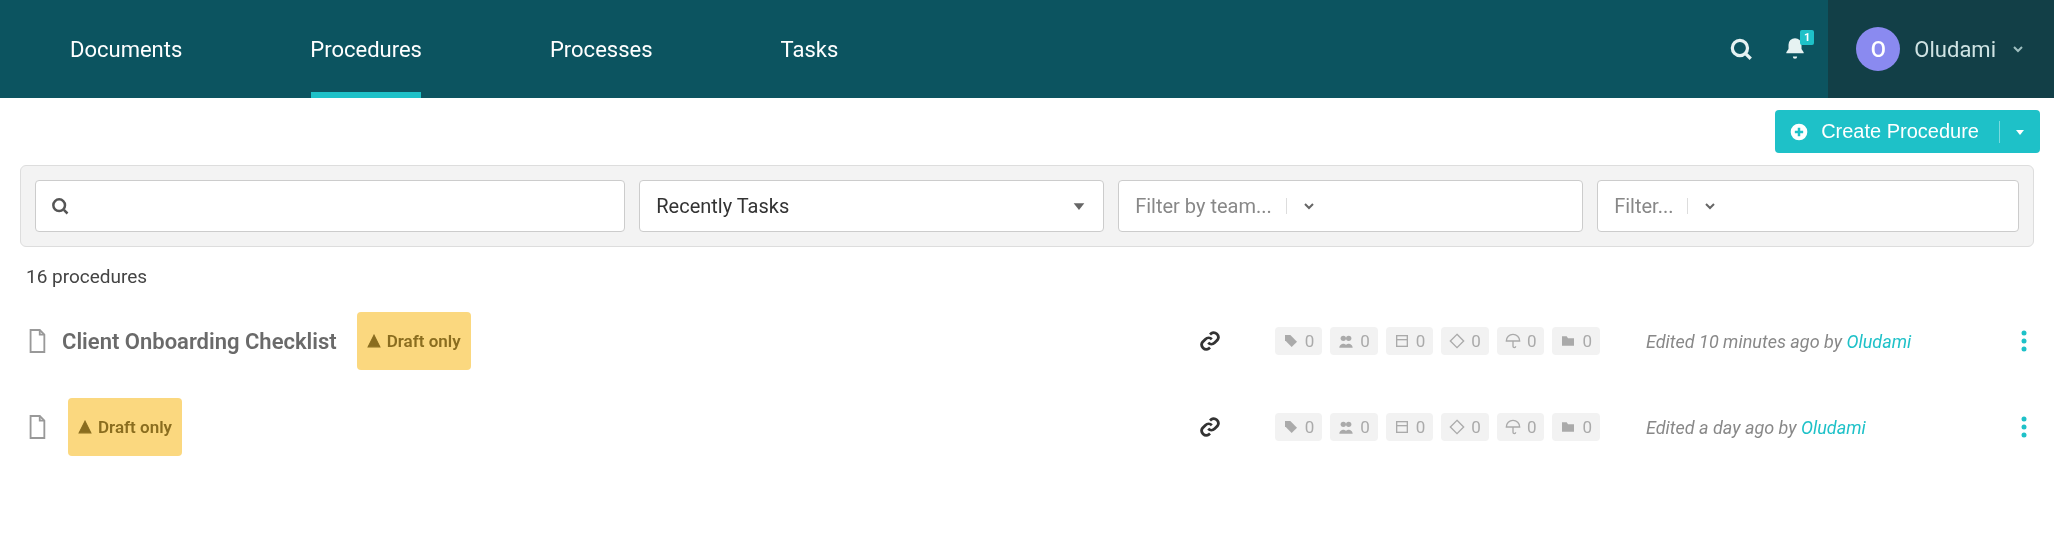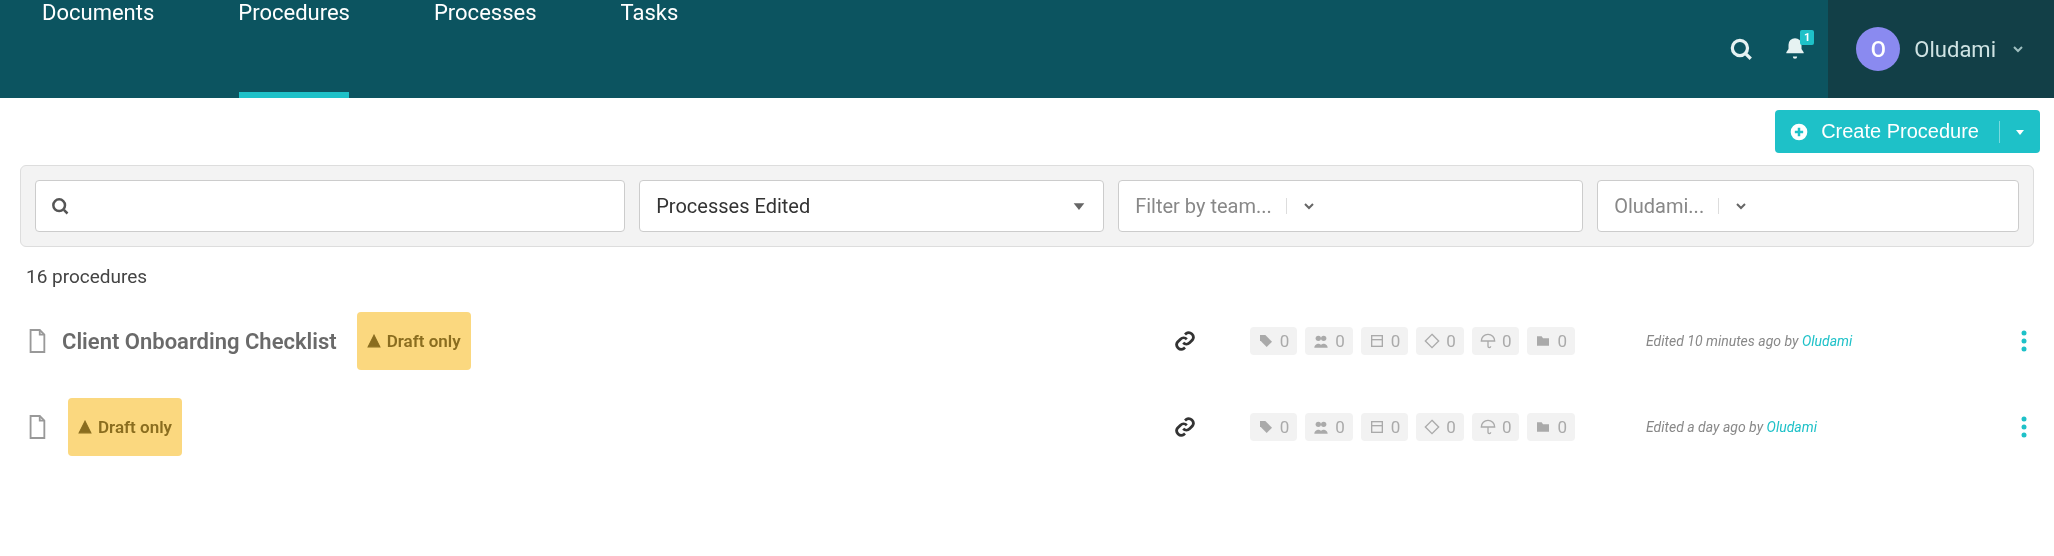--- a/index.html
+++ b/index.html
@@ -1,21 +1,21 @@
 <!DOCTYPE html>
 <html><head>
 <meta charset="utf-8">
 <style>
 * { box-sizing: border-box; margin: 0; padding: 0; }
 body { font-family: -apple-system, "Segoe UI", Roboto, Arial, sans-serif; background: #fff; color: #333; }
 
 
 .topnav { display: flex; align-items: stretch; background: #0c5460; height: 98px; }
 .topnav-tabs { display: flex; align-items: center; flex: 1; }
-.tab { color: #fff; font-size: 22px; padding: 0 42px; height: 100%; display: flex; align-items: flex-start; cursor: pointer; position: relative; }
+.tab { color: #fff; font-size: 22px; padding: 0 58px; height: 100%; display: flex; align-items: center; cursor: pointer; position: relative; margin-left: 12px; }
 .tab.active::after { content: ""; position: absolute; bottom: 0; left: 50%; transform: translateX(-50%); width: 110px; height: 6px; background: #1ec1c8; }
 .tab .chev { margin-left: 10px; }
 .topnav-icons { display: flex; align-items: center; gap: 28px; padding-right: 20px; }
 .icon-btn { color: #e6f2f2; cursor: pointer; position: relative; }
 .bell-badge { position: absolute; top: -6px; right: -6px; background: #1ec1c8; color: #fff; font-size: 11px; font-weight: bold; padding: 1px 4px; border-radius: 2px; }
 .user-area { background: #123f47; display: flex; align-items: center; gap: 14px; padding: 0 28px; cursor: pointer; }
 .avatar { width: 44px; height: 44px; border-radius: 50%; background: #8a8af0; color: #fff; display: flex; align-items: center; justify-content: center; font-size: 22px; font-weight: 500; }
 .user-name { color: #cfe3e3; font-size: 22px; }
 
 
@@ -39,21 +39,21 @@
 
 .list { padding: 0 26px; }
 .row { display: flex; align-items: center; padding: 14px 0; gap: 14px; }
 .doc-ic { color: #999; flex-shrink: 0; }
 .title { font-size: 22px; font-weight: 600; color: #6a6a6a; }
 .badge { background: #fbd87f; color: #8a6d1f; font-size: 17px; font-weight: 600; padding: 19px 10px; border-radius: 4px; display: inline-flex; align-items: center; gap: 6px; margin-left: 6px; }
 .spacer { flex: 1; }
 .link-ic { color: #333; margin-right: 40px; }
 .stats { display: flex; gap: 8px; }
 .stat { background: #f2f2f2; border-radius: 4px; padding: 4px 8px; font-size: 17px; color: #aaa; display: flex; align-items: center; gap: 6px; }
-.edited { font-size: 14px; font-style: italic; color: #888; margin-left: 57px; white-space: nowrap; min-width: 330px; }
+.edited { font-size: 18px; font-style: italic; color: #888; margin-left: 32px; white-space: nowrap; min-width: 330px; }
 .edited a { color: #1ec1c8; font-style: italic; text-decoration: none; cursor: pointer; }
 .more-v { color: #1ec1c8; cursor: pointer; margin-left: 30px; }
 
 svg { display: block; }
 </style>
 </head>
 <body>
 
 <div class="topnav">
   <div class="topnav-tabs">
@@ -120,37 +120,37 @@
     <div class="search-box">
       <span style="color:#555">
         <svg width="20" height="20" viewBox="0 0 24 24" fill="none" stroke="currentColor" stroke-width="3">
             <circle cx="11" cy="11" r="7"></circle>
             <line x1="21" y1="21" x2="16.65" y2="16.65"></line>
           </svg>
       </span>
       <input type="text" style="">
     </div>
     <div class="sel">
-      <span>Processes Edited</span>
+      <span>Recently Tasks</span>
       <span class="chev">
         <svg width="16" height="16" viewBox="0 0 24 24" fill="currentColor">
             <polygon points="4,8 20,8 12,18"></polygon>
           </svg>
       </span>
     </div>
     <div class="sel split">
       <span class="ph">Filter by team...</span>
       <span class="chev chev-area">
         <svg width="16" height="16" viewBox="0 0 24 24" fill="none" stroke="currentColor" stroke-width="3">
             <polyline points="6 9 12 15 18 9"></polyline>
           </svg>
       </span>
     </div>
     <div class="sel split" style="flex:0.9">
-      <span class="ph">Oludami...</span>
+      <span class="ph">Filter...</span>
       <span class="chev chev-area">
         <svg width="16" height="16" viewBox="0 0 24 24" fill="none" stroke="currentColor" stroke-width="3">
             <polyline points="6 9 12 15 18 9"></polyline>
           </svg>
       </span>
     </div>
   </div>
 </div>
 
 <div class="count">16 procedures</div>

